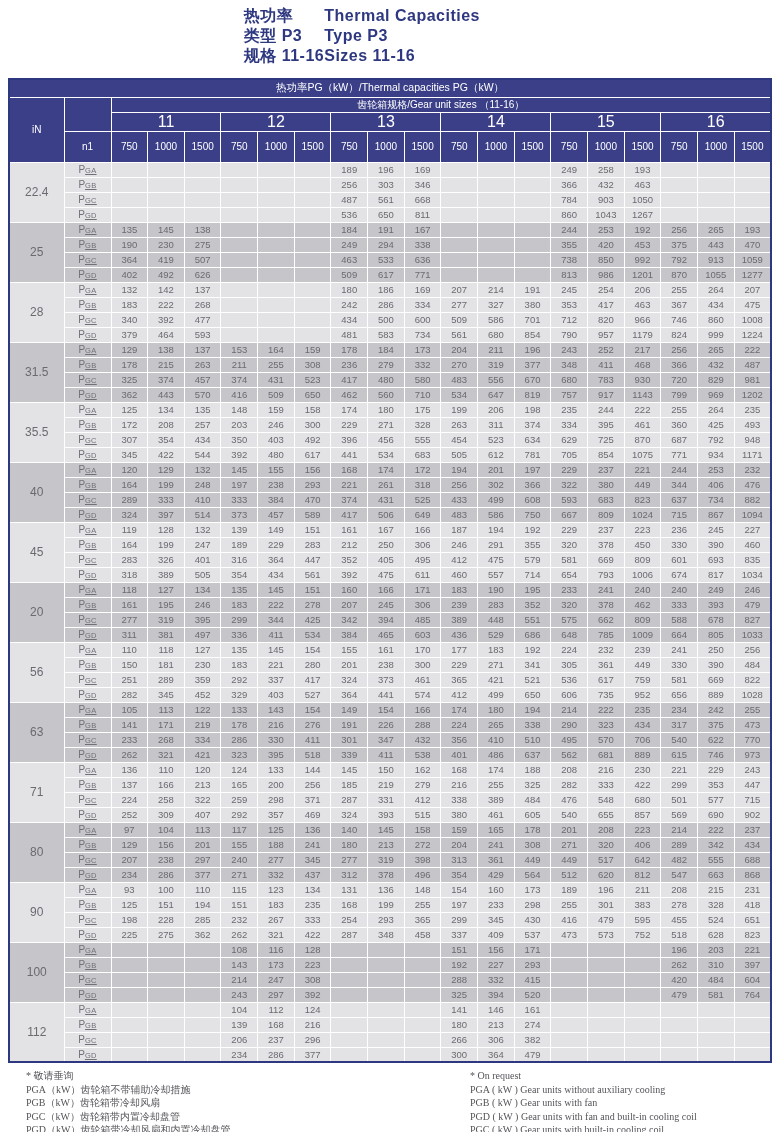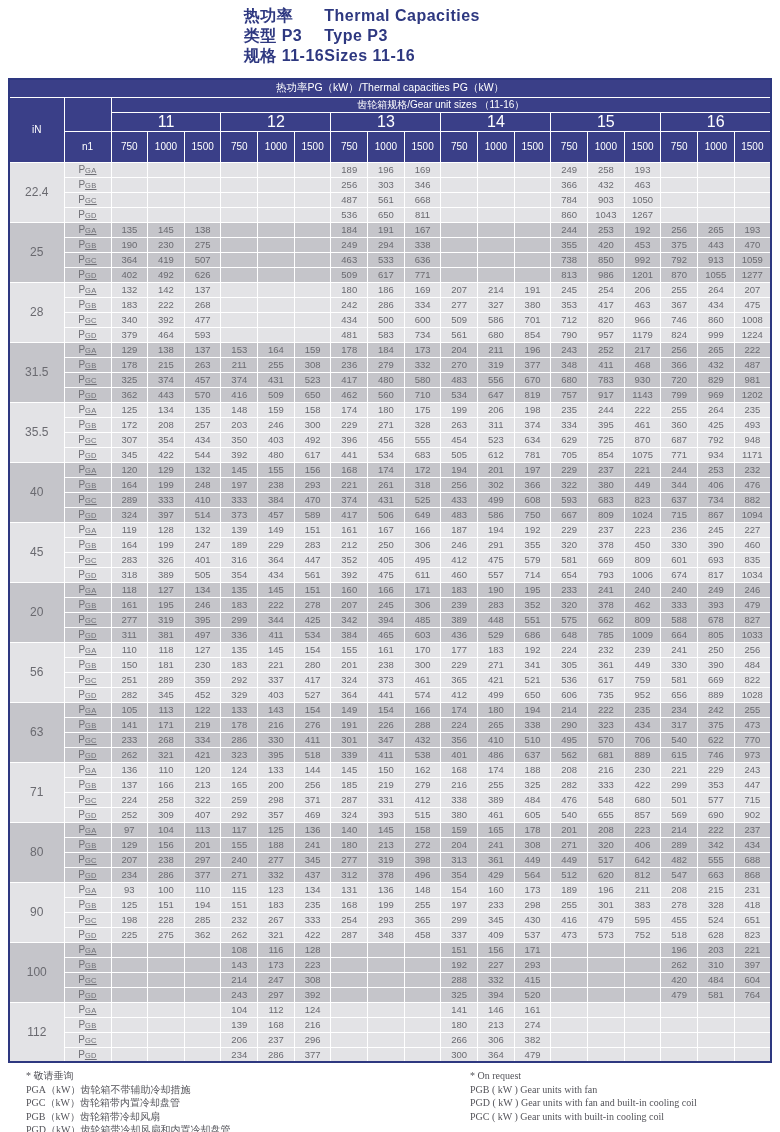--- a/index.html
+++ b/index.html
@@ -1428,23 +1428,24 @@
         <td class="v"></td>
         <td class="v"></td>
       </tr>
     </tbody>
 </table>
 
 <div class="footer">
   <div class="fcol zh">
     <span class="ast">* 敬请垂询</span>
     <span class="ast">PGA（kW）齿轮箱不带辅助冷却措施</span>
+    <span class="ast">PGB（kW）齿轮箱带冷却风扇</span>
     <span class="ast">PGC（kW）齿轮箱带内置冷却盘管</span>
-    <span class="ast">PGB（kW）齿轮箱带冷却风扇</span>
     <span class="ast">PGD（kW）齿轮箱带冷却风扇和内置冷却盘管</span>
   </div>
   <div class="fcol en">
     <span class="ast">* On request</span>
+    <span class="ast">PGA ( kW ) Gear units without auxiliary cooling</span>
     <span class="ast">PGB ( kW ) Gear units with fan</span>
     <span class="ast">PGD ( kW ) Gear units with fan and built-in cooling coil</span>
     <span class="ast">PGC ( kW ) Gear units with built-in cooling coil</span>
   </div>
 </div>
 
 </body></html>

